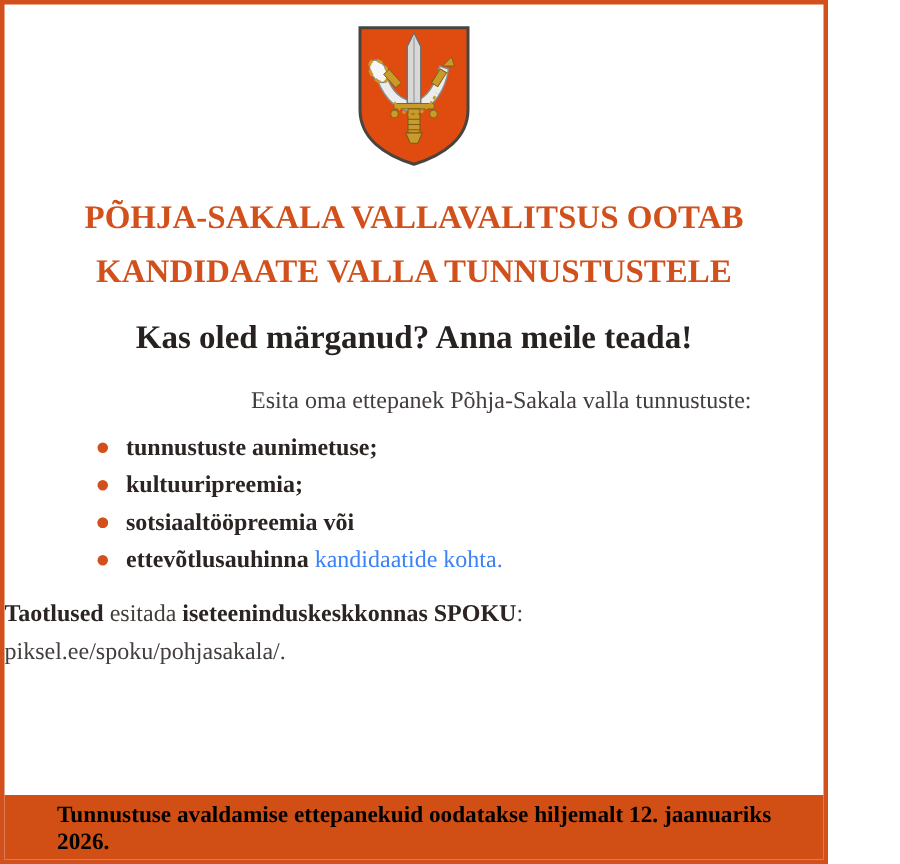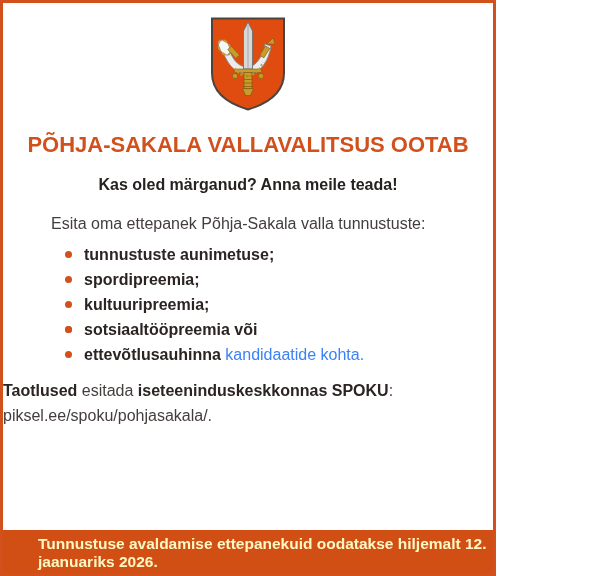--- a/index.html
+++ b/index.html
@@ -5,47 +5,48 @@
   :root{
     --accent:#d2501b;
     --footer-bg:#d14e14;
     --shield:#e04b10;
     --dark:#2b2423;
     --body:#433e3c;
   }
   html,body{margin:0;padding:0;background:#fff;}
   .frame{
     position:relative;
-    width:496px;height:576px;
+    width:552px;height:576px;
     box-sizing:border-box;
     border:3px solid var(--accent);
     background:#fff;
     overflow:hidden;
-    font-family:Liberation Sans, sans-serif;
+    font-family:Liberation Serif, serif;
   }
   .crest-wrap{text-align:center;padding-top:13px;line-height:0;}
   .title{
     margin-top:15px;
     text-align:center;
     color:var(--accent);
     font-weight:bold;
     font-size:22px;
     line-height:36px;
   }
   .subtitle{
     margin-top:13px;
     text-align:center;
     color:#272120;
     font-weight:bold;
-    font-size:16px;
+    font-size:22px;
   }
   .intro{
     margin:21px 48px 0 48px;
     font-size:16px;
     color:var(--body);
+    text-align:right;
   }
   ul.awards{
     list-style:none;
     margin:9px 0 0 62px;
     padding:0;
   }
   ul.awards li{
     position:relative;
     padding-left:19px;
     font-size:16px;
@@ -73,21 +74,21 @@
   }
   .application b{color:var(--dark);}
   .footer{
     position:absolute;
     left:-3px;right:-3px;bottom:-3px;
     height:46px;
     background:var(--footer-bg);
     display:flex;
     align-items:center;
     justify-content:center;
-    color:#fef9c3;
+    color:#000000;
     font-weight:bold;
     font-size:15.5px;
     padding-left:38px;
   }
 </style>
 </head>
 <body>
 
 <div class="frame">
 
@@ -118,32 +119,30 @@
         <line x1="35" y1="70.5" x2="43" y2="70.5" stroke="#7a5c14" stroke-width="0.7"></line>
         <path d="M33.5,72.6 L44.5,72.6 L41.5,79.5 L36.5,79.5 Z" fill="#c89b2a" stroke="#7a5c14" stroke-width="0.7"></path>
       </g>
 
       <path d="M26,52 C32,64 46,64 54,46" fill="none" stroke="#c89b2a" stroke-width="1.6" stroke-dasharray="2.2 2"></path>
     </svg>
   </div>
 
   <div class="title">
     <div>PÕHJA-SAKALA VALLAVALITSUS OOTAB</div>
+    <div>KANDIDAATE VALLA TUNNUSTUSTELE</div>
   </div>
 
   <div class="subtitle">Kas oled märganud? Anna meile teada!</div>
 
   <div class="intro">Esita oma ettepanek Põhja-Sakala valla tunnustuste:</div>
 
   <ul class="awards">
     <li>
       <span class="bullet"></span><span>tunnustuste aunimetuse;</span><span class="rest"></span>
-    </li>
-    <li>
-      <span class="bullet"></span><span>spordipreemia;</span><span class="rest"></span>
     </li>
     <li>
       <span class="bullet"></span><span>kultuuripreemia;</span><span class="rest"></span>
     </li>
     <li>
       <span class="bullet"></span><span class="rest"></span>
     </li>
     <li>
       <span class="bullet"></span><span>sotsiaaltööpreemia või</span><span class="rest"></span>
     </li>

